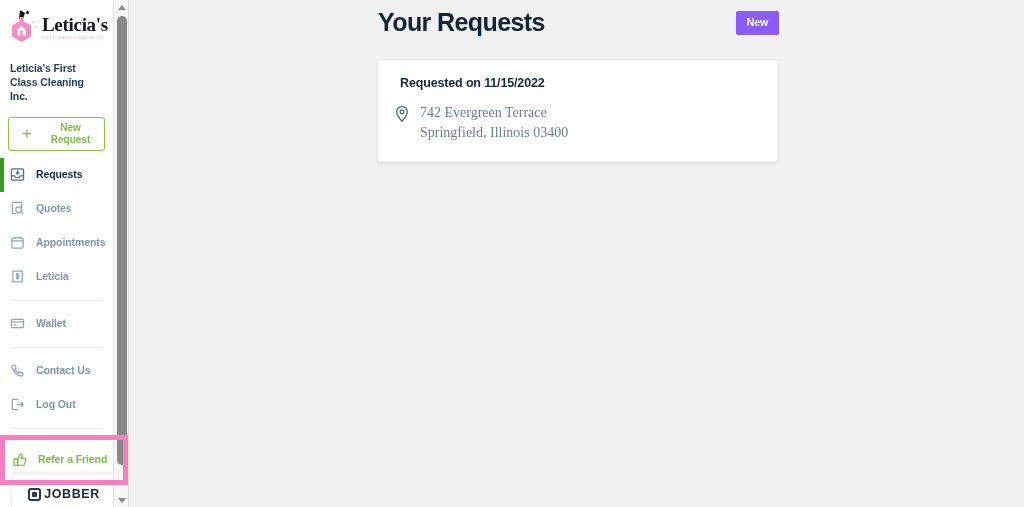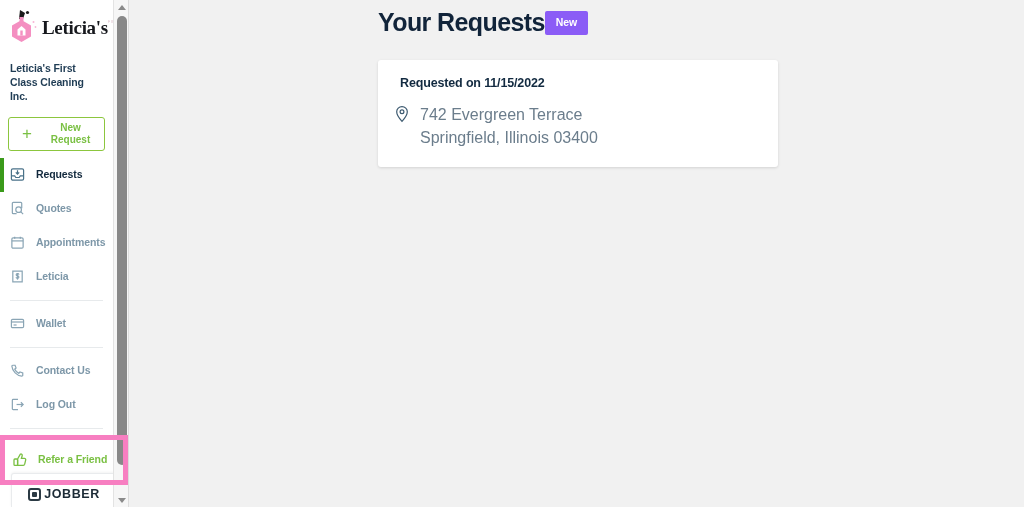--- a/index.html
+++ b/index.html
@@ -46,21 +46,21 @@
   }
   .logo-mark {
     position: relative;
     width: 34px;
     height: 38px;
     flex: 0 0 34px;
   }
   .logo-text-wrap {
     margin-left: 2px;
     display: flex;
-    flex-direction: row;
+    flex-direction: column;
     justify-content: center;
   }
   .logo-word {
     font-family: "Liberation Serif", serif;
     font-weight: bold;
     font-size: 19px;
     color: #16181d;
     letter-spacing: -0.3px;
     line-height: 1;
   }
@@ -271,20 +271,21 @@
     overflow: hidden;
   }
 
   .main-head {
     position: absolute;
     left: 249px;
     top: 9px;
     width: 401px;
     display: flex;
     align-items: center;
+    justify-content: space-between;
   }
   .page-title {
     font-size: 25px;
     font-weight: bold;
     color: #11243a;
     letter-spacing: -0.6px;
     line-height: 1.1;
   }
   .new-badge-btn {
     background: #8b5cf6;
@@ -321,23 +322,24 @@
     display: flex;
     align-items: flex-start;
     gap: 10px;
   }
   .pin-icon {
     flex: 0 0 16px;
     margin-top: 2px;
     color: #3d5a70;
   }
   .address-lines {
-    font-size: 16px;
+    font-size: 14px;
     color: #6b7d8c;
     line-height: 1.45;
+    font-family: Liberation Serif, serif;
   }
 
   svg { display: block; }
 </style>
 </head>
 <body>
 
 <div class="app">
 
   <aside class="sidebar">

